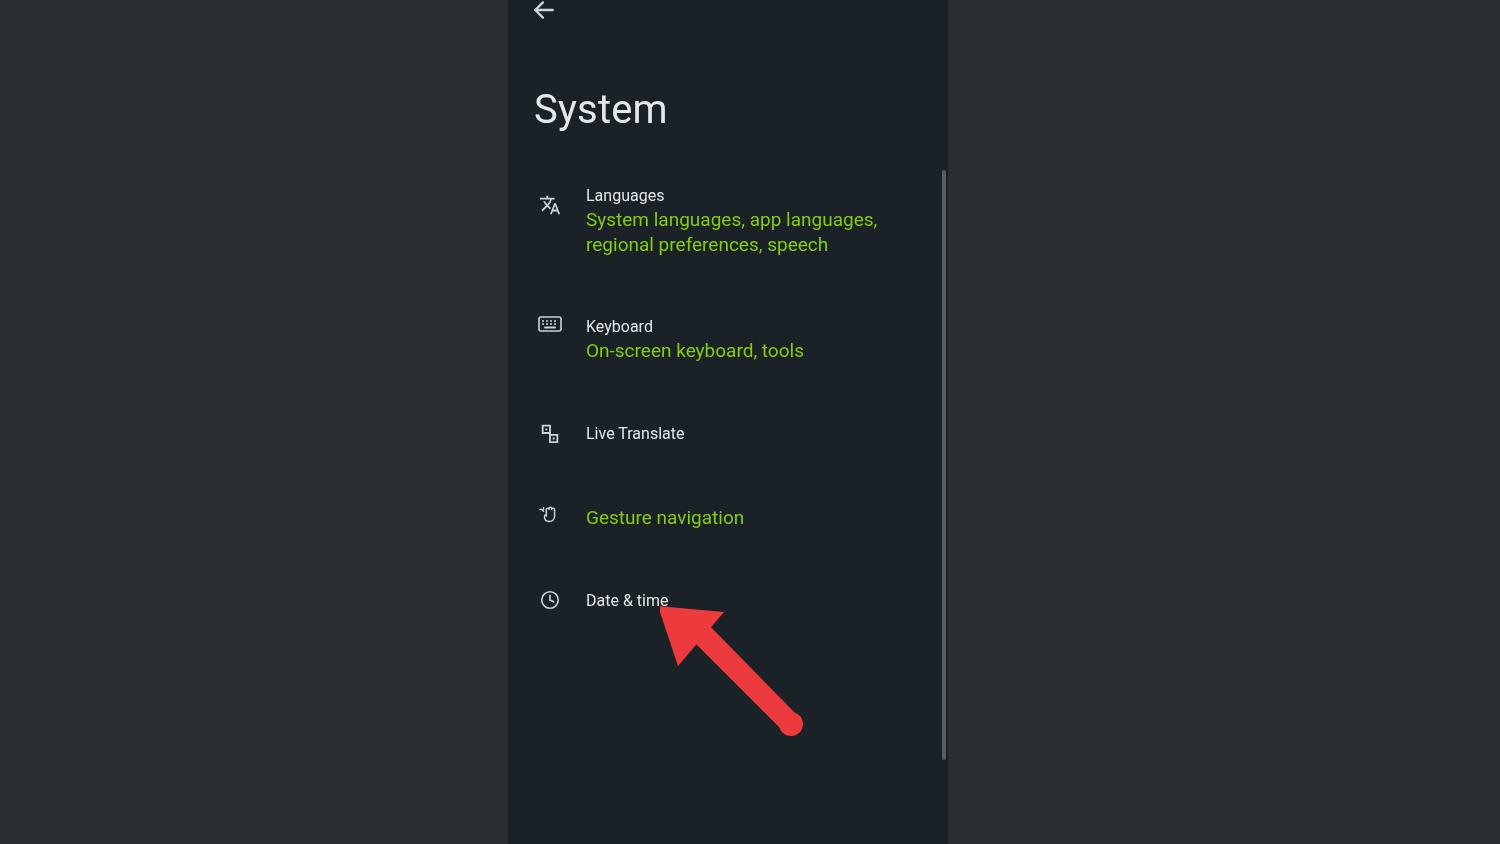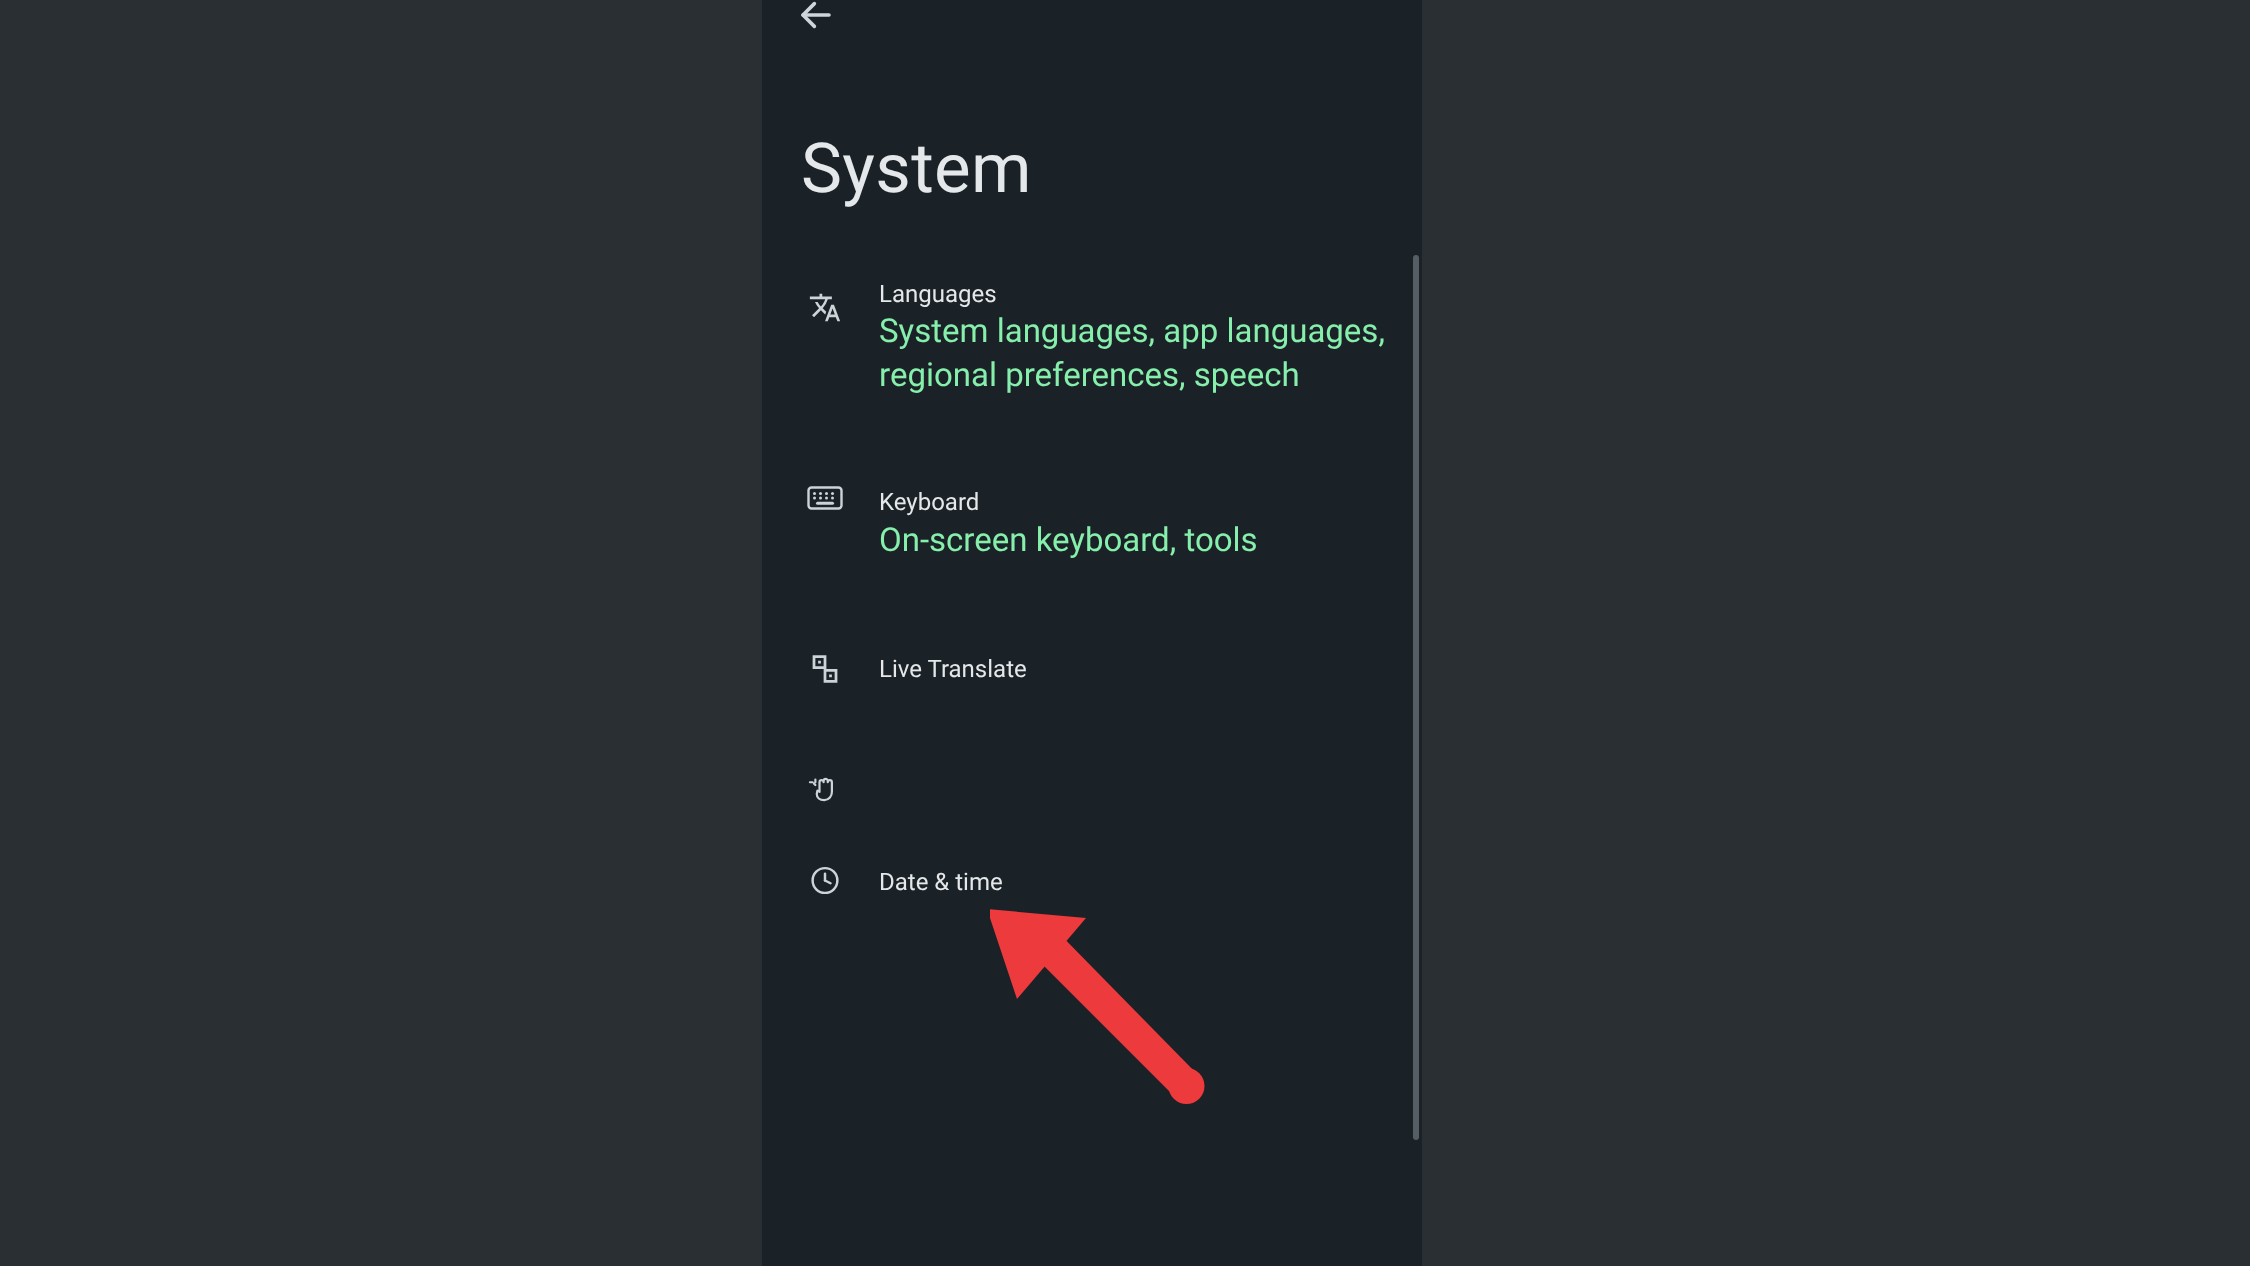--- a/index.html
+++ b/index.html
@@ -39,21 +39,21 @@
     display: flex;
     align-items: center;
     justify-content: center;
   }
 
   .page-title {
     position: absolute;
     left: 26px;
     top: 86px;
     color: #E4E8EA;
-    font-size: 46px;
+    font-size: 40px;
     font-weight: 400;
     letter-spacing: 0.2px;
   }
 
   .list {
     position: absolute;
     left: 0;
     right: 0;
     top: 170px;
   }
@@ -77,22 +77,22 @@
 
   .list-item .item-title {
     font-size: 16px;
     color: #E4E8EA;
     line-height: 1.25;
     margin-bottom: 2px;
     font-weight: 400;
   }
 
   .list-item .item-sub {
-    font-size: 22px;
-    color: #86efac;
+    font-size: 19px;
+    color: #84cc16;
     line-height: 1.3;
     font-weight: 400;
   }
 
   .scroll-indicator {
     position: absolute;
     right: 2px;
     top: 170px;
     width: 4px;
     height: 590px;
@@ -165,20 +165,21 @@
       <div class="item-title">Live Translate</div>
     </div>
 
     <div class="list-item">
       <div class="icon-wrap" style="top:14px">
         <svg width="22" height="22" viewBox="0 0 24 24" fill="none" stroke="currentColor" stroke-width="1.6" stroke-linecap="round" stroke-linejoin="round">
           <path d="M8 13V6a1.5 1.5 0 0 1 3 0V5a1.5 1.5 0 0 1 3 0v1a1.5 1.5 0 0 1 3 0v7c0 3-2 6-5.5 6S6 17 6 14.5l.5-2.5"></path>
           <path d="M5 8l-1-1M5 6V4M3 6H1"></path>
         </svg>
       </div>
+      <div class="item-sub">Gesture navigation</div>
     </div>
 
 
     <div class="list-item">
       <div class="icon-wrap" style="top:14px">
         <svg width="22" height="22" viewBox="0 0 24 24" fill="none" stroke="currentColor" stroke-width="1.8" stroke-linecap="round">
           <circle cx="12" cy="12" r="9"></circle>
           <line x1="12" y1="7" x2="12" y2="12"></line>
           <line x1="12" y1="12" x2="16" y2="14"></line>
         </svg>

